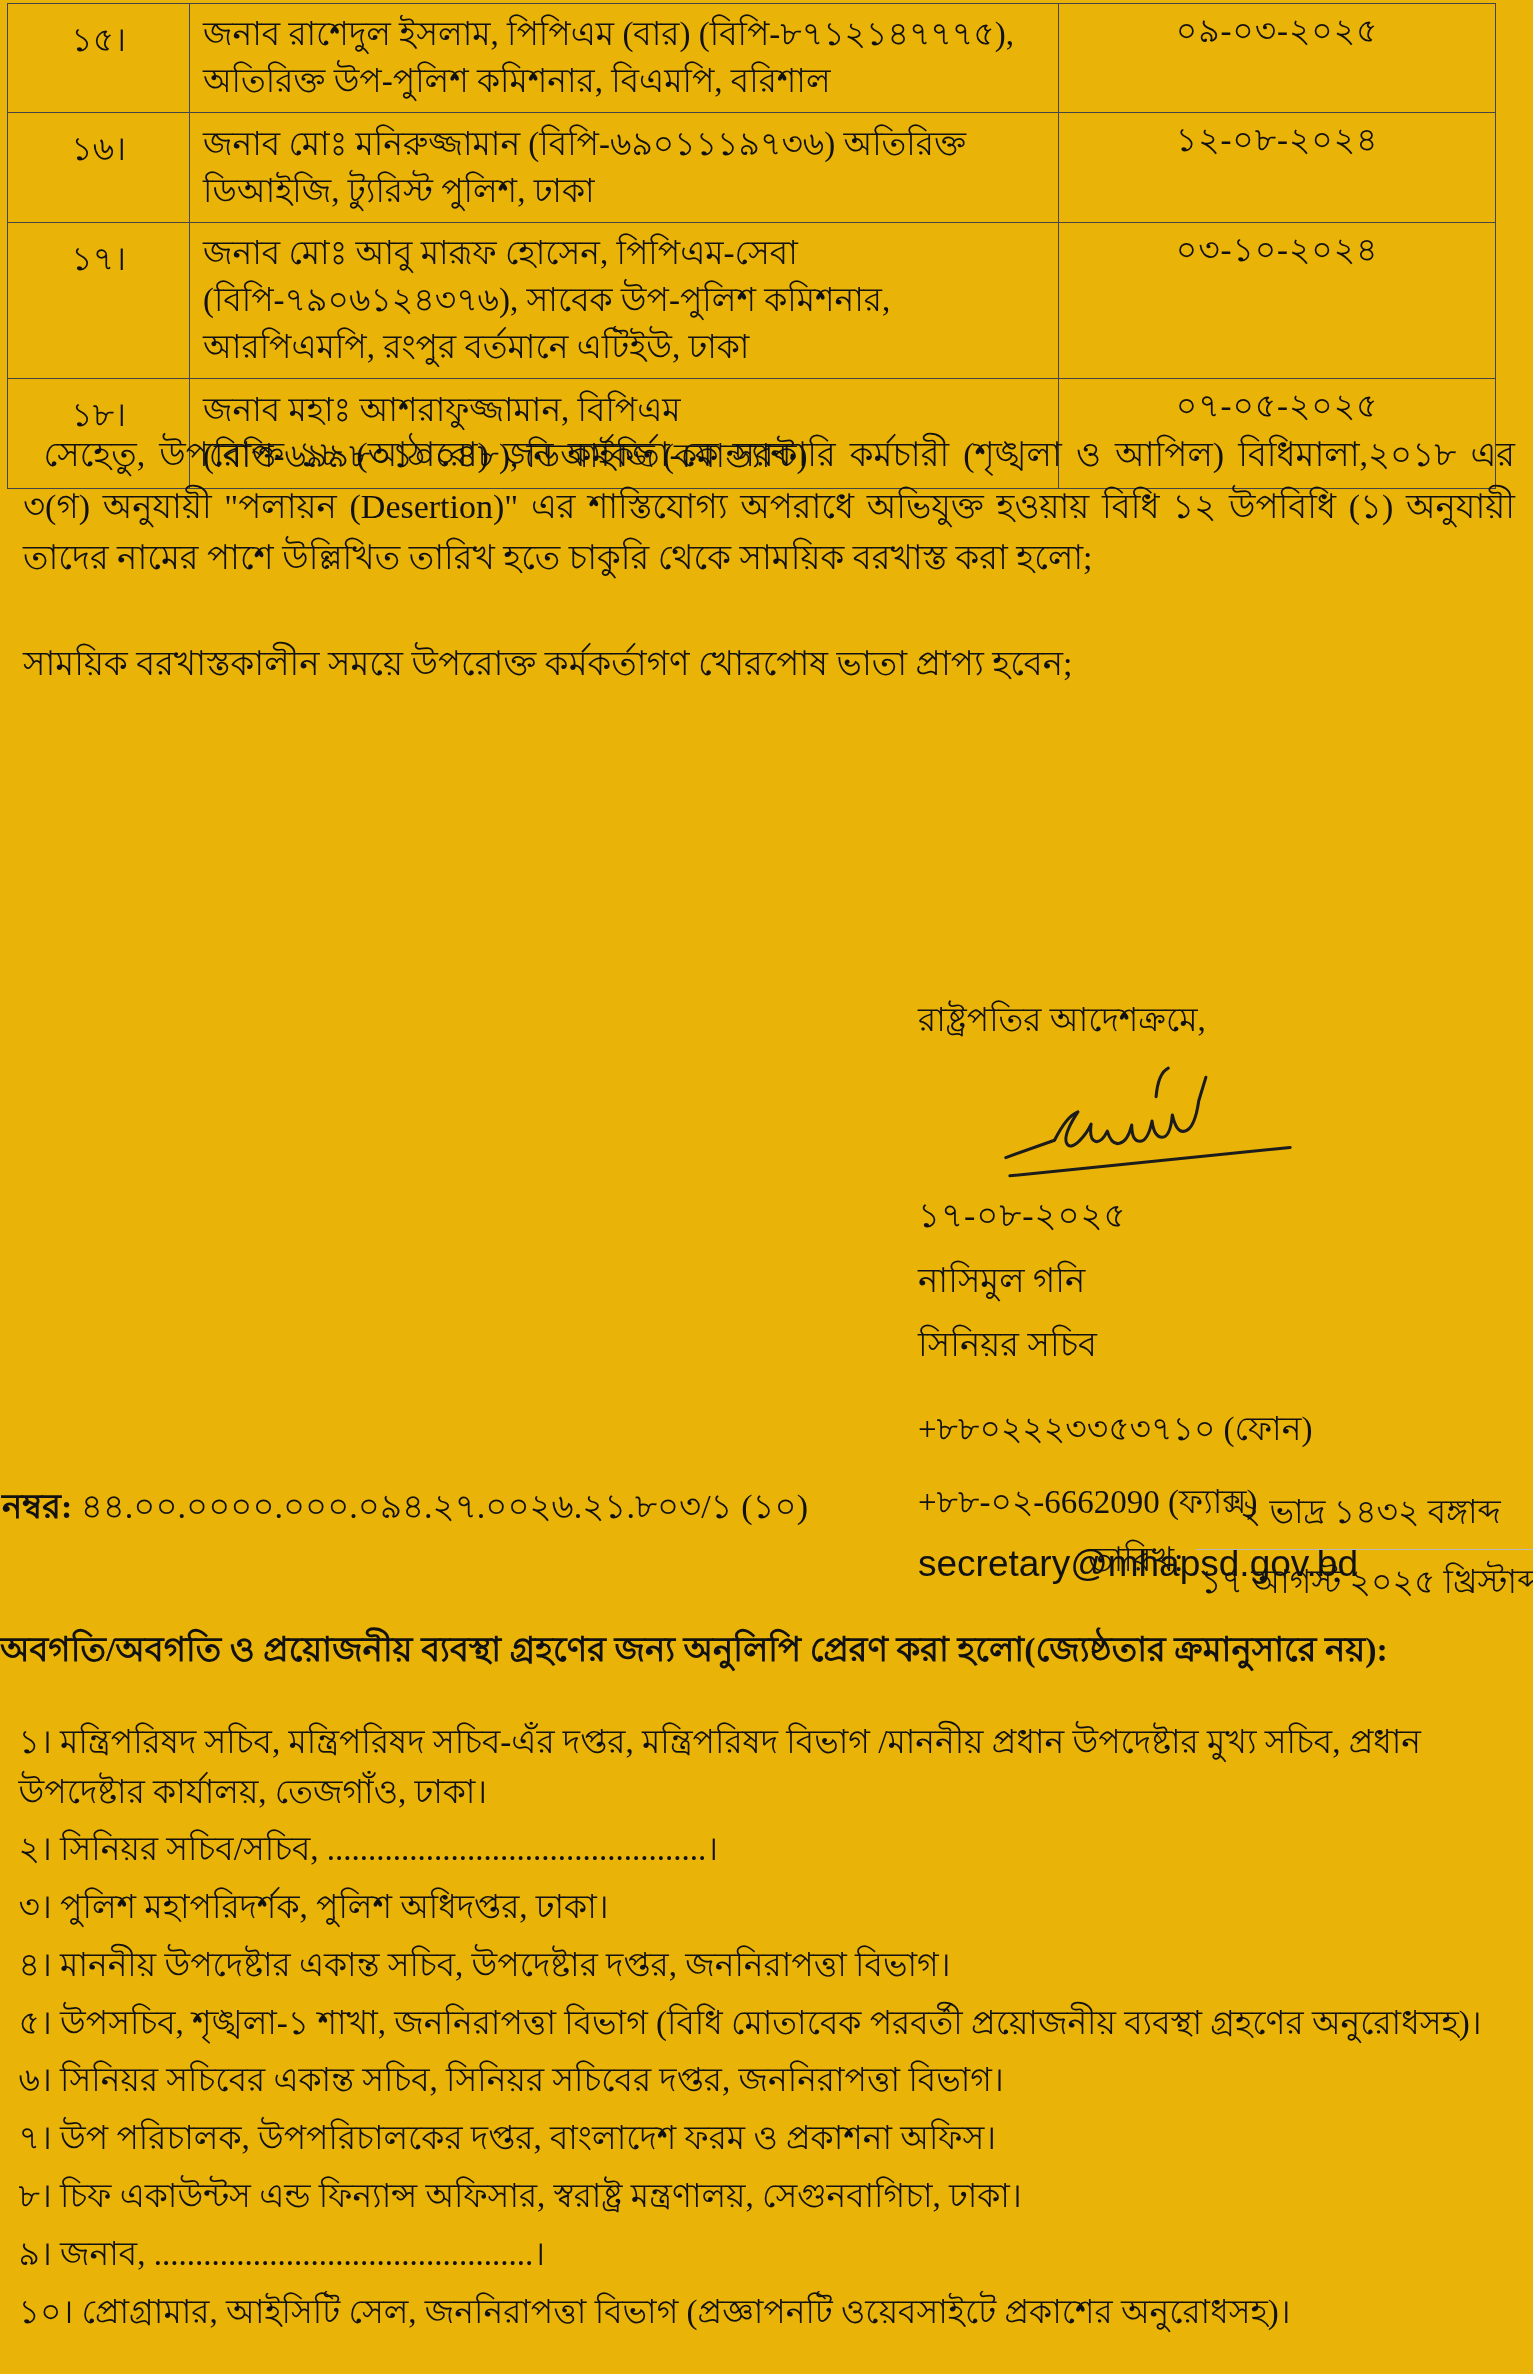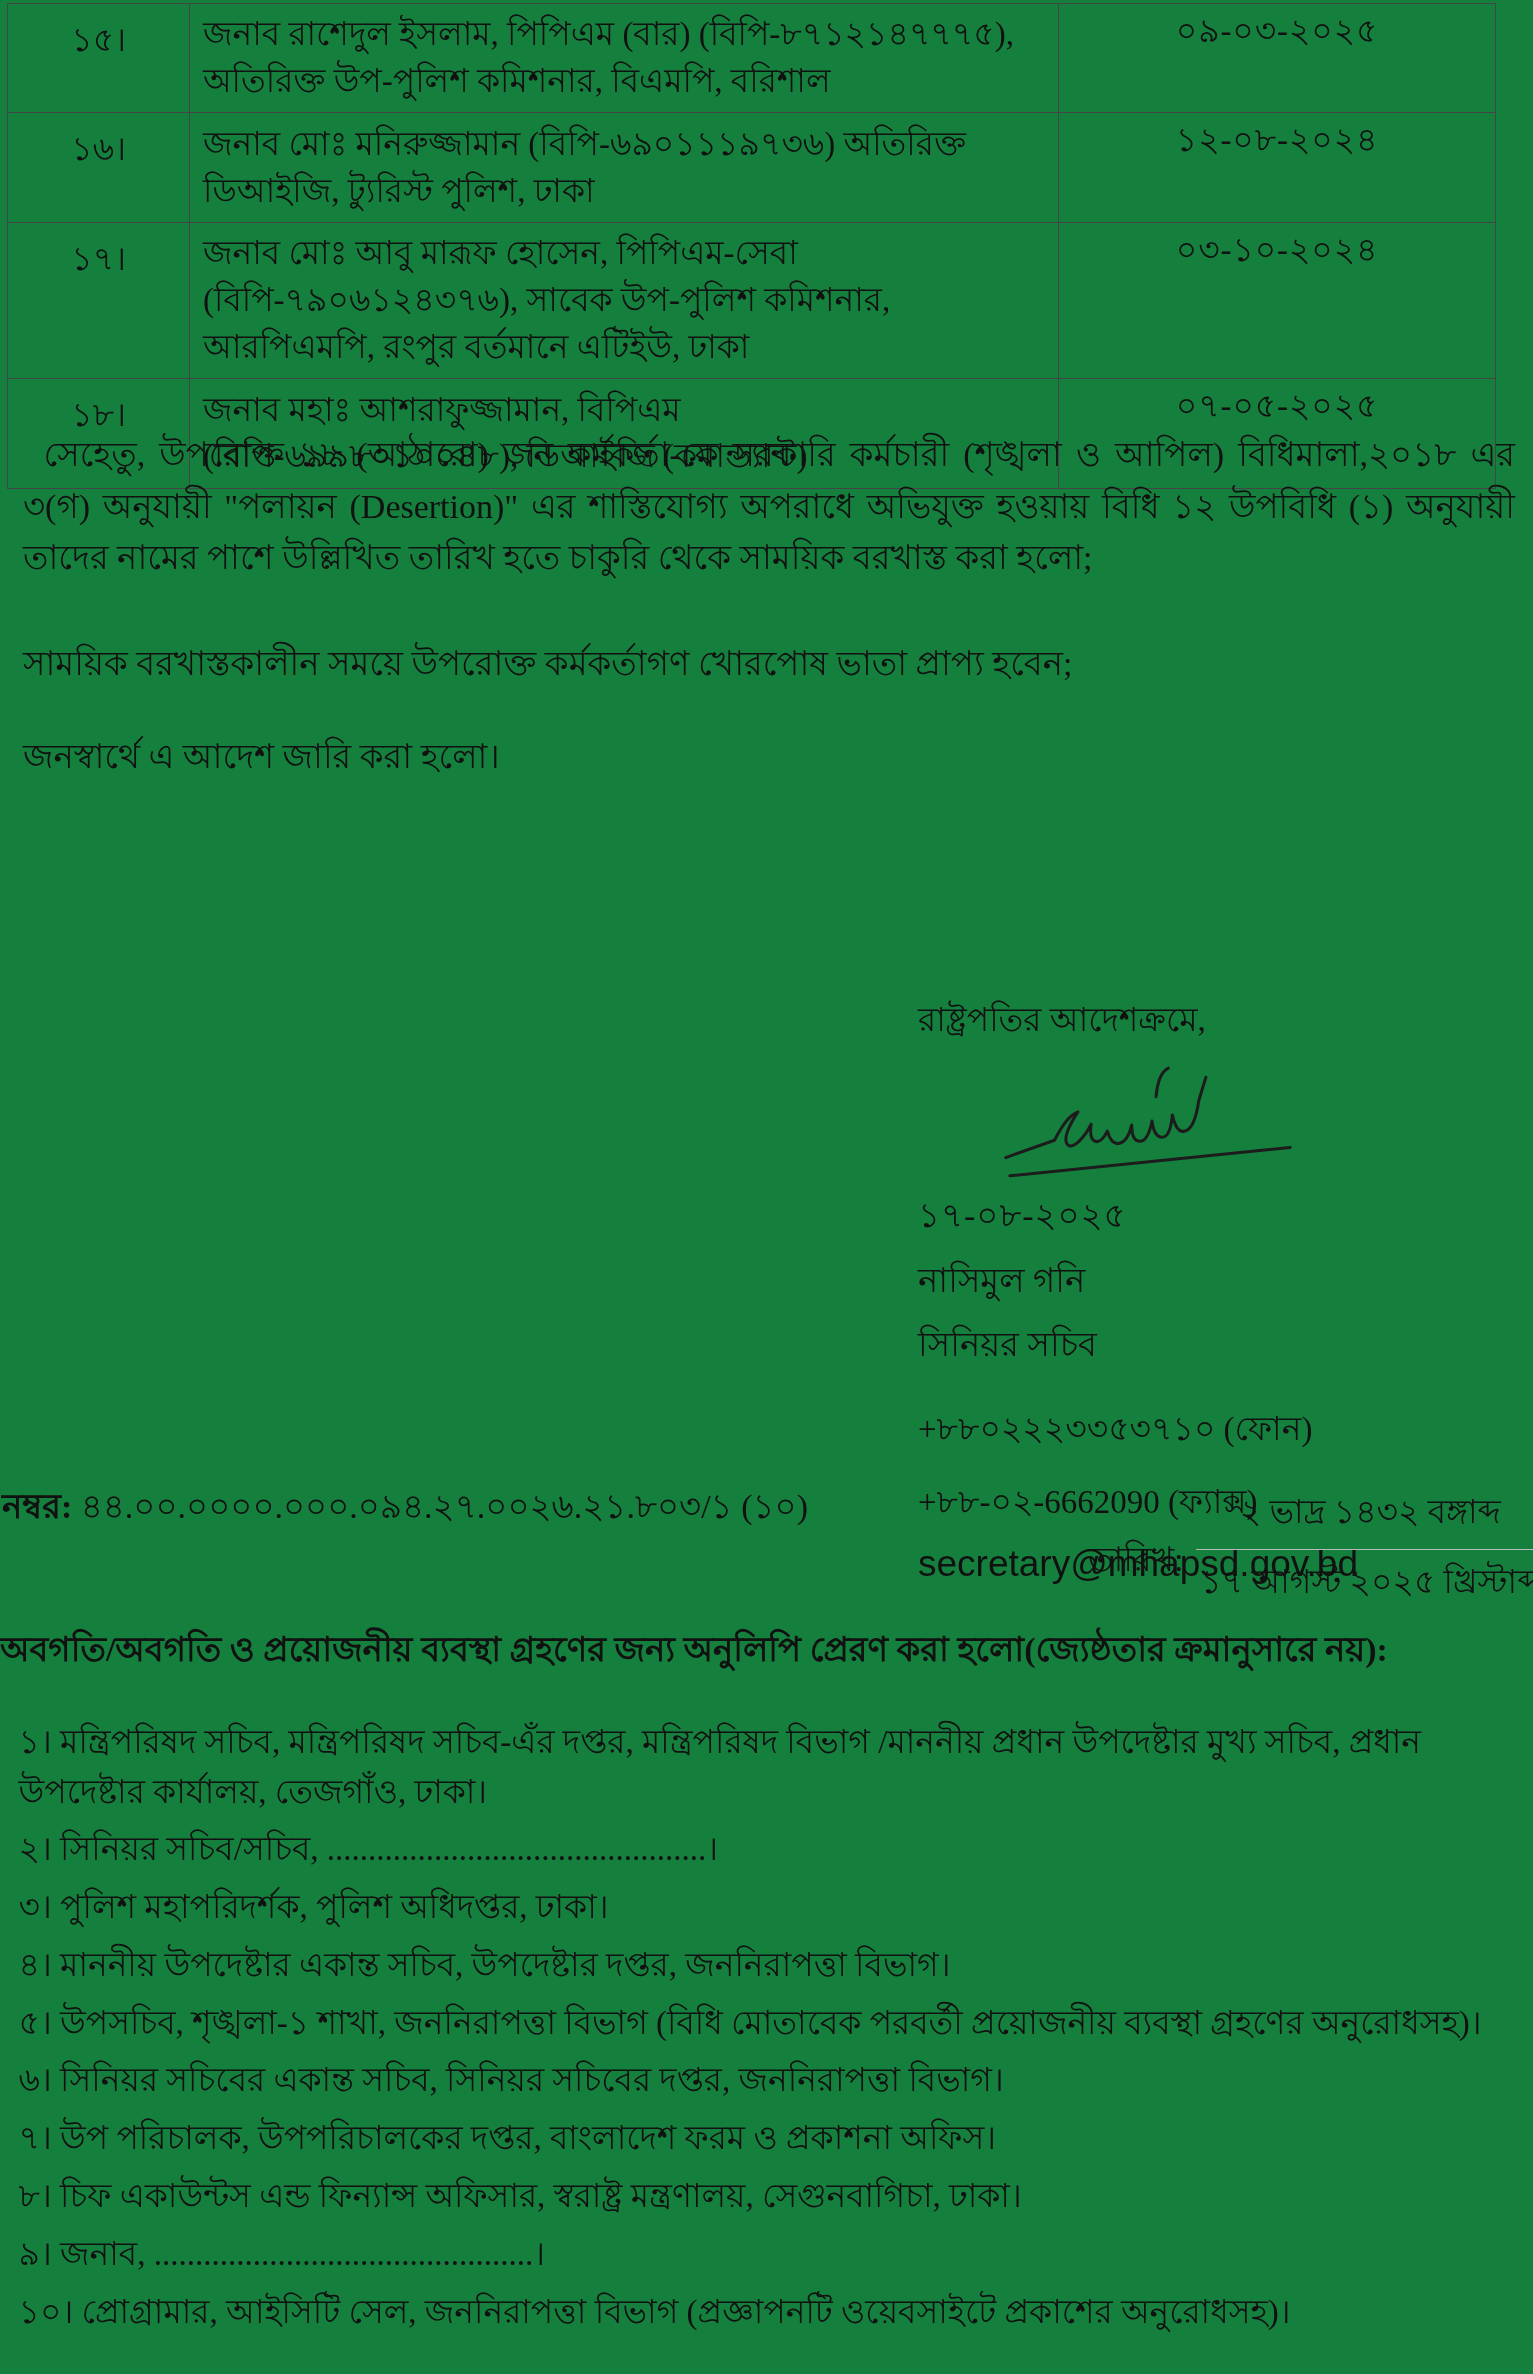--- a/index.html
+++ b/index.html
@@ -1,21 +1,21 @@
 <!DOCTYPE html>
 <html lang="bn" style="font-size:15px"><head>
 <meta charset="utf-8">
 <style>
   html,body{margin:0;padding:0;}
   body{
     width:1533px;height:2375px;background:#ffffff;color:#111;
     font-family:"Liberation Serif","DejaVu Serif",serif;
     -webkit-font-smoothing:antialiased;
   }
-  .page{position:relative;width:1533px;height:2375px;overflow:hidden;background:#15803d;}
+  .page{position:relative;width:1533px;height:2375px;overflow:hidden;background:#eab308;}
 
   
   .officer-table{
     position:absolute;top:2.8px;left:7.4px;width:1426px;
     border-collapse:collapse;table-layout:fixed;
   }
   .officer-table td{
     border:1.9px solid #454545;vertical-align:top;
     font-size:33px;line-height:1.42;padding:7.4px 9.3px;
   }
@@ -84,21 +84,20 @@
           <td class="col-serial">১৮।</td>
           <td class="col-desc">জনাব মহাঃ আশরাফুজ্জামান, বিপিএম
 (বিপি-৬৯৯৮০১০০৪৮), ডিআইজি (কমান্ড্যান্ট)</td>
           <td class="col-date">০৭-০৫-২০২৫</td>
         </tr>
       </tbody>
   </table>
 
   <div class="para para-1">সেহেতু, উপরোক্ত ১৮ (আঠারো) জন কর্মকর্তা-কে সরকারি কর্মচারী (শৃঙ্খলা ও আপিল) বিধিমালা,২০১৮ এর ৩(গ) অনুযায়ী "পলায়ন (Desertion)" এর শাস্তিযোগ্য অপরাধে অভিযুক্ত হওয়ায় বিধি ১২ উপবিধি (১) অনুযায়ী তাদের নামের পাশে উল্লিখিত তারিখ হতে চাকুরি থেকে সাময়িক বরখাস্ত করা হলো;</div>
   <div class="para para-2">সাময়িক বরখাস্তকালীন সময়ে উপরোক্ত কর্মকর্তাগণ খোরপোষ ভাতা প্রাপ্য হবেন;</div>
-  <div class="para para-3">জনস্বার্থে এ আদেশ জারি করা হলো।</div>
 
   <div class="sig-block">
     <div class="sig-line">রাষ্ট্রপতির আদেশক্রমে,</div>
     <svg class="sig-image" width="306" height="130" viewBox="0 0 300 128" aria-hidden="true">
       <g fill="none" stroke="#1c1c1c" stroke-width="3" stroke-linecap="round" stroke-linejoin="round">
         <path d="M168,12 q-10,5 -12,28"></path>
         <path d="M8,100 L56,83 q12,-24 23,-28 q-15,23 -11,31 q3,6 12,-2 q8,-8 12,-17 q-2,15 4,17 q6,2 12,-10 q4,14 12,12 q8,-2 12,-18 q0,16 8,16 q8,0 12,-20 q2,16 10,16 q8,0 10,-22 q4,18 12,16 q10,-2 14,-30 l7,-23"></path>
         <path d="M12,118 L288,90"></path>
       </g>
     </svg>

